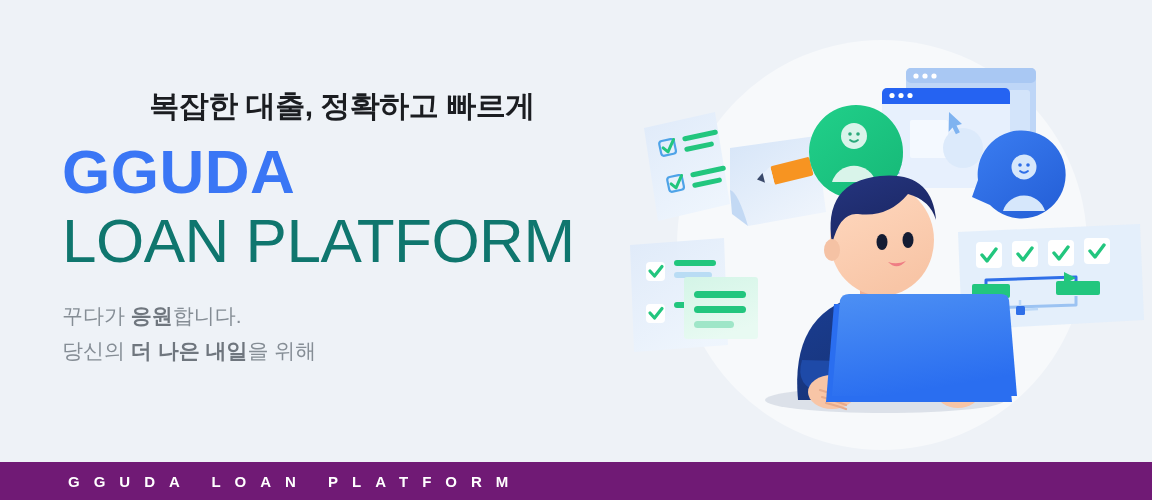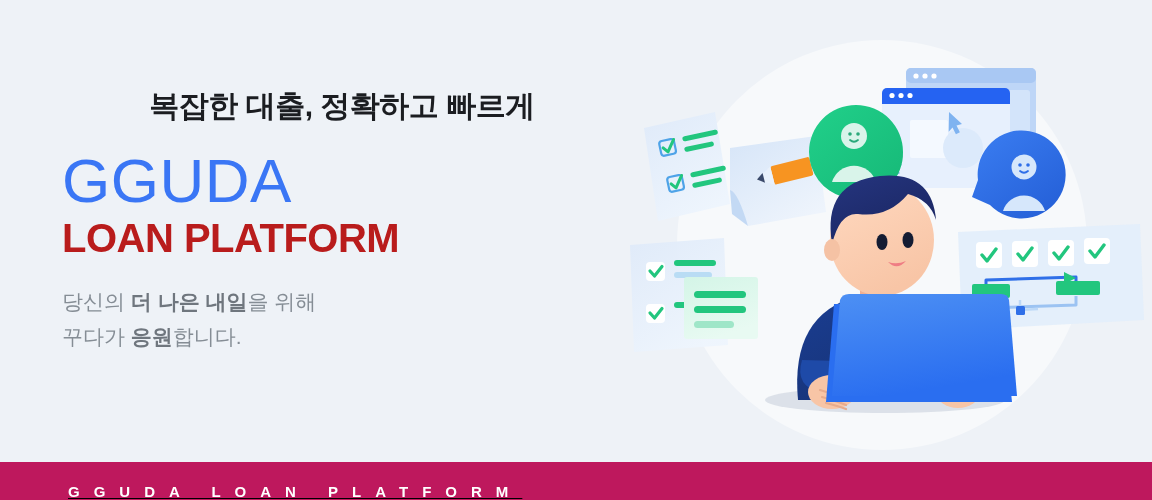--- a/index.html
+++ b/index.html
@@ -24,51 +24,51 @@
   .eyebrow {
     font-size:30px;
     font-weight:bold;
     color:#1b1d21;
     letter-spacing:-0.5px;
     line-height:1.2;
     white-space:nowrap;
     text-align:center;
   }
   .brand {
-    margin-top:24px;
+    margin-top:15px;
     font-size:62px;
-    font-weight:normal;
+    font-weight:bold;
     color:#3a76f5;
     letter-spacing:0.5px;
     line-height:1.05;
   }
   .product {
     margin-top:4px;
-    font-size:40px;
-    font-weight:bold;
-    color:#b91c1c;
+    font-size:62px;
+    font-weight:normal;
+    color:#0f766e;
     letter-spacing:-0.5px;
     line-height:1.05;
     white-space:nowrap;
   }
   .tagline {
     margin-top:26px;
     font-size:21px;
     color:#858d95;
     line-height:1.65;
   }
   .tagline b { color:#6f767e; font-weight:bold; }
 
   
   .ribbon {
     position:absolute;
     left:0; bottom:0;
     width:1152px; height:38px;
-    background:#be185d;
-    display:flex; align-items:flex-end;text-decoration:underline;
+    background:#701a75;
+    display:flex; align-items:center;
   }
   .ribbon-text {
     margin-left:68px;
     color:#ffffff;
     font-size:15px;
     font-weight:bold;
     letter-spacing:14px;
     white-space:nowrap;
   }
 
@@ -83,22 +83,22 @@
 </head>
 <body>
 
 <div class="hero">
 
   <div class="copy">
     <div class="eyebrow">복잡한 대출, 정확하고 빠르게</div>
     <div class="brand">GGUDA</div>
     <div class="product">LOAN PLATFORM</div>
     <div class="tagline">
+      <div><span>꾸다가 </span><b>응원</b><span>합니다.</span></div>
       <div><span>당신의 </span><b>더 나은 내일</b><span>을 위해</span></div>
-      <div><span>꾸다가 </span><b>응원</b><span>합니다.</span></div>
     </div>
   </div>
 
   <div class="art">
     <svg viewBox="0 0 532 462" xmlns="http://www.w3.org/2000/svg">
       <defs>
         <linearGradient id="cardBlue" x1="0" y1="0" x2="0.6" y2="1">
           <stop offset="0%" stop-color="#dfeaf9"></stop>
           <stop offset="100%" stop-color="#eef5fd"></stop>
         </linearGradient>

